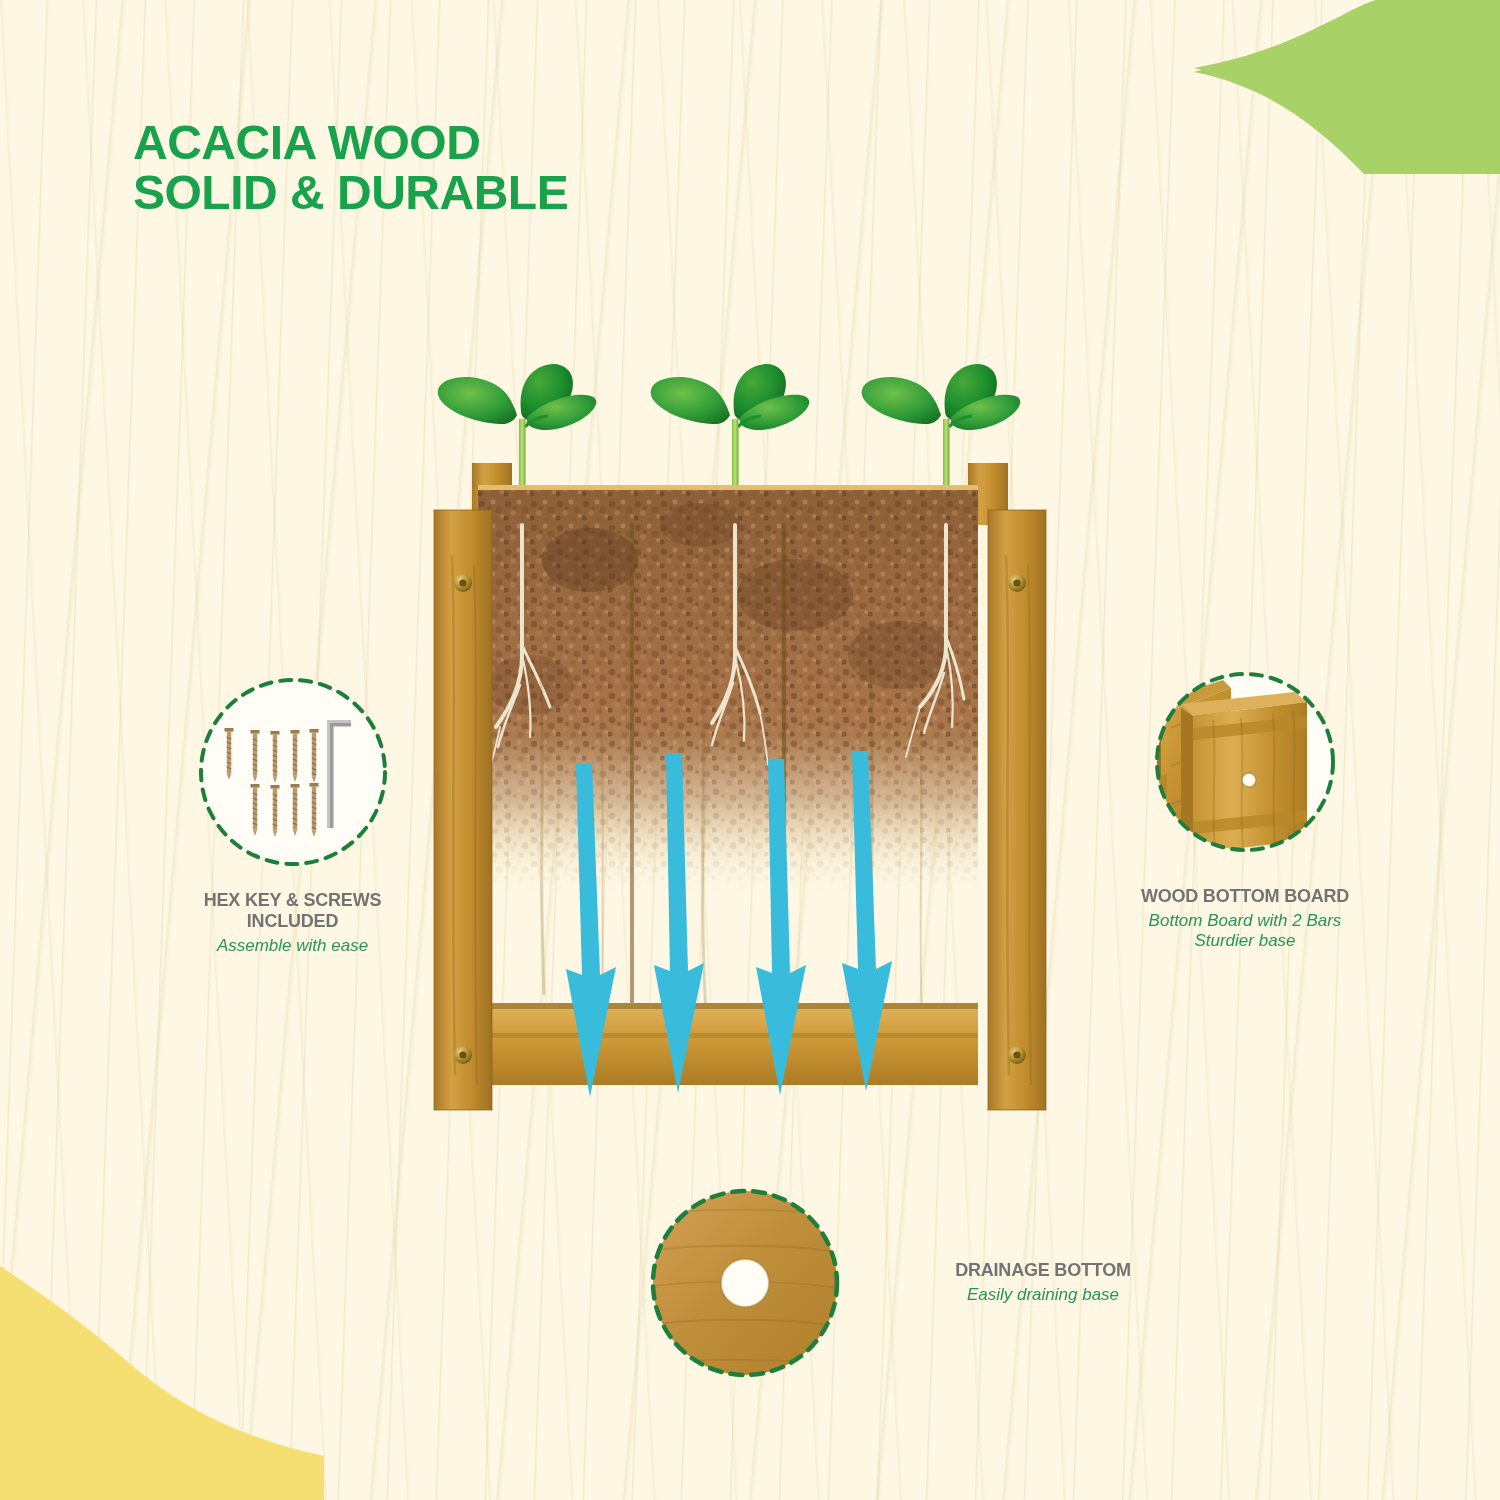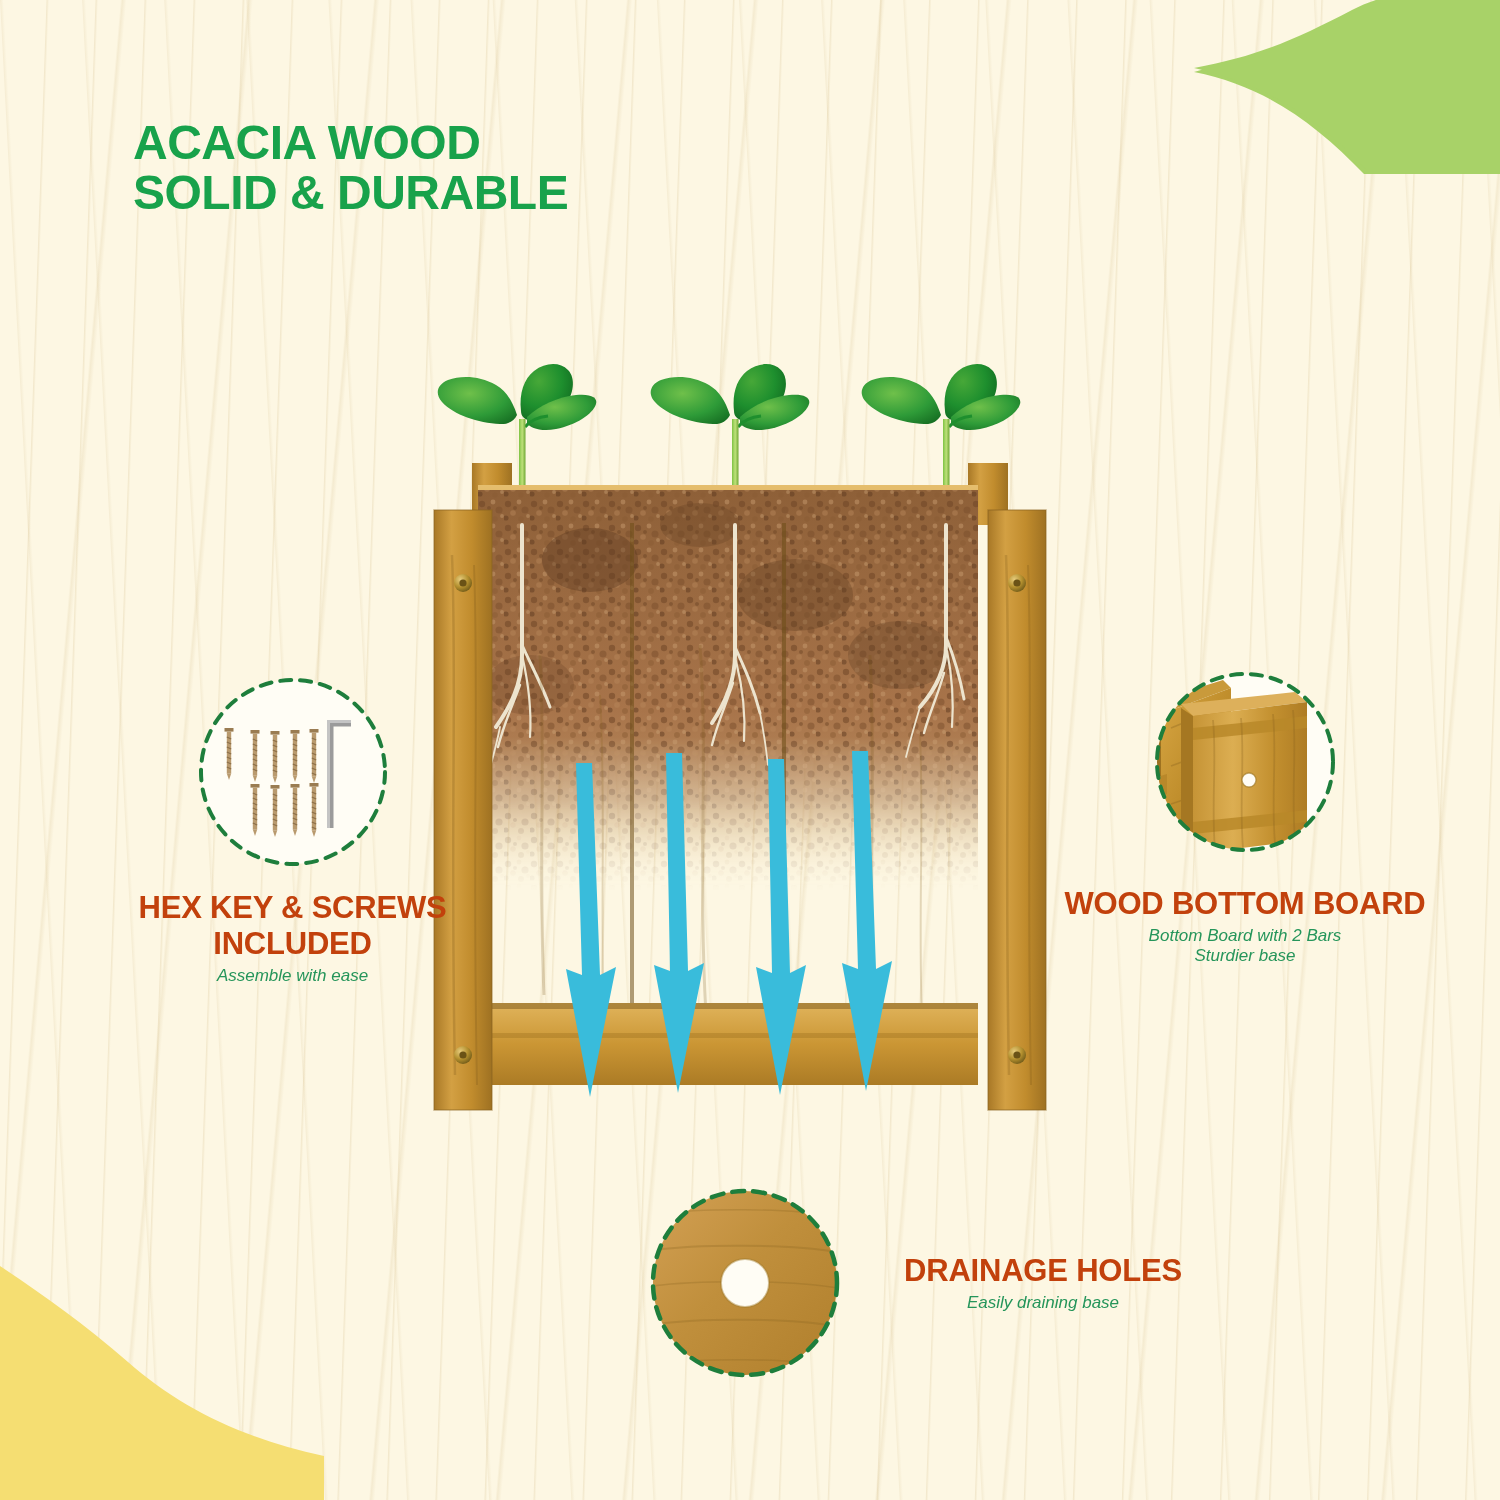--- a/index.html
+++ b/index.html
@@ -54,21 +54,21 @@
     letter-spacing:-0.5px;
     white-space:pre-line;
   }
 
   
   #planter { position:absolute; left:400px; top:355px; width:680px; height:790px; }
 
   
   .callout { position:absolute; text-align:center; }
   .callout-title {
-    color:#c2410c; font-size:31px; font-weight:bold;
+    color:#737373; font-size:18px; font-weight:bold;
     line-height:1.16; letter-spacing:-0.2px; white-space:pre-line;
   }
   .callout-sub {
     color:#25955A; font-size:17px; font-style:italic;
     line-height:1.2; white-space:pre-line; margin-top:4px;
   }
 
   #callout-hex { left:55px; top:672px; width:475px; }
   #callout-hex .icon-wrap { width:200px; height:200px; margin:0 auto; }
   #callout-hex .callout-text { margin-top:18px; }
@@ -528,16 +528,16 @@
         <path d="M16,146 C62,140 148,140 194,148" stroke-width="2"></path>
         <path d="M20,186 C64,180 146,180 190,188" stroke-width="1.6"></path>
         <path d="M18,36 C62,30 148,30 192,38" stroke-width="1.4"></path>
       </g>
       <circle cx="105" cy="105" r="24" fill="#FFFDF5"></circle>
       <circle cx="105" cy="105" r="24" fill="none" stroke="#A07A2A" stroke-width="2" opacity="0.45"></circle>
       <circle cx="105" cy="105" r="92" fill="none" stroke="#1E7E3C" stroke-width="4.5" stroke-dasharray="12 9" stroke-linecap="round"></circle>
     </svg>
   </div>
   <div class="callout-text">
-    <div class="callout-title">DRAINAGE HOLES</div>
+    <div class="callout-title">DRAINAGE BOTTOM</div>
     <div class="callout-sub">Easily draining base</div>
   </div>
 </div>
 
 </body></html>

